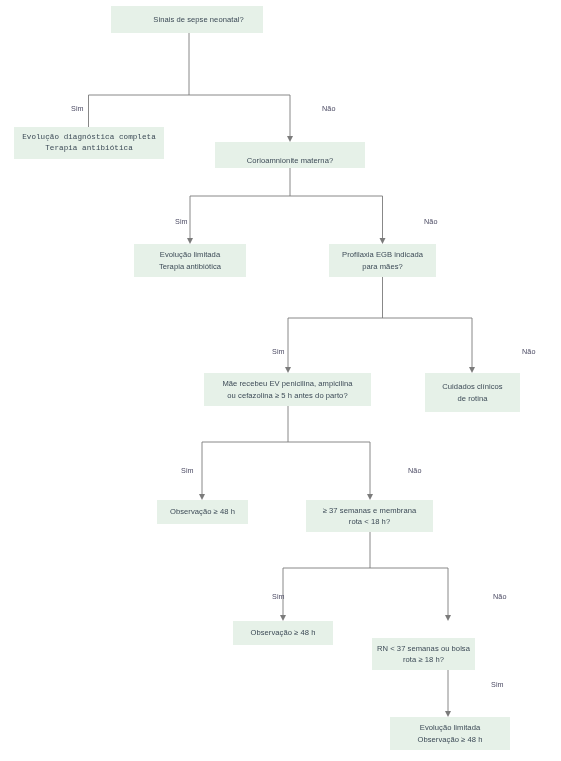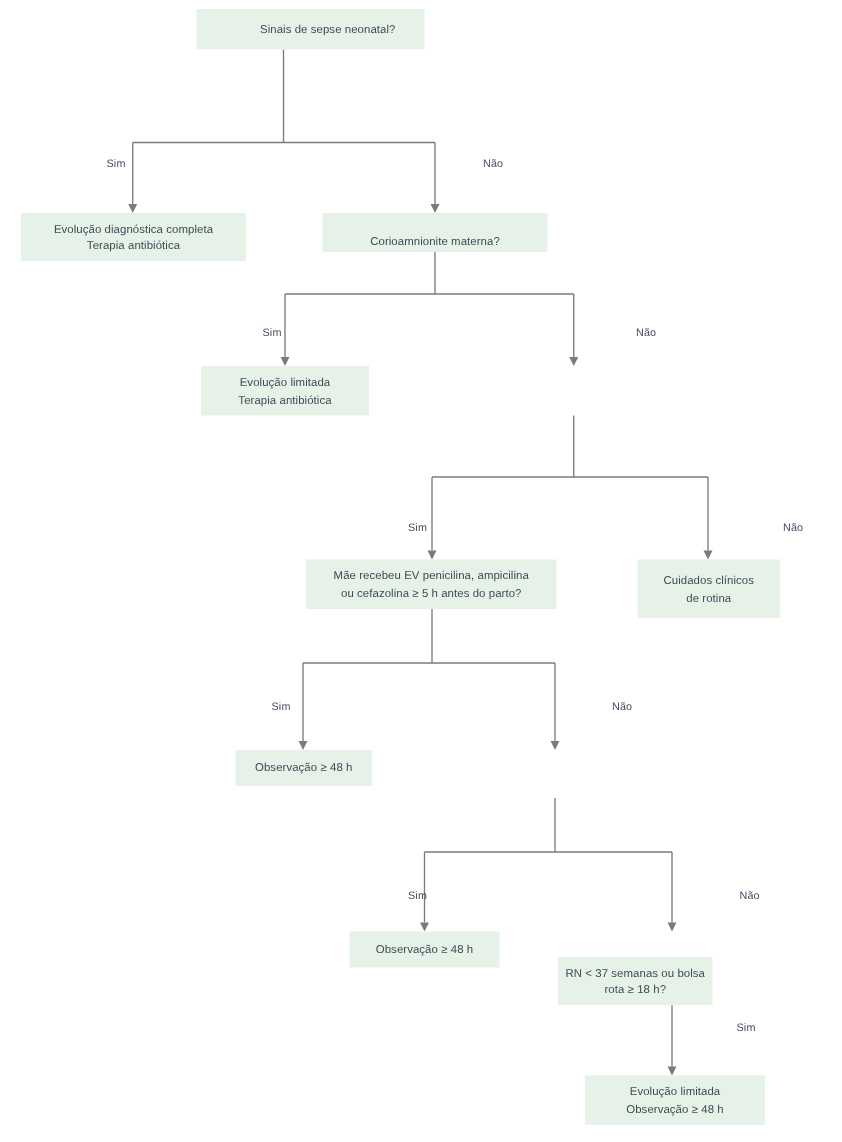--- a/index.html
+++ b/index.html
@@ -97,53 +97,61 @@
     <line x1="283" y1="568" x2="448" y2="568"></line>
     <line x1="283" y1="568" x2="283" y2="615"></line>
     <polygon points="280,615 286,615 283,621"></polygon>
     <line x1="448" y1="568" x2="448" y2="615"></line>
     <polygon points="445,615 451,615 448,621"></polygon>
 
     <line x1="448" y1="653" x2="448" y2="711"></line>
     <polygon points="445,711 451,711 448,717"></polygon>
   </svg>
 
-  <div class="node" style="left:131px; top:6px; width:152px; height:27px;padding-left:27px;">
+  <div class="node" style="left:111px; top:6px; width:152px; height:27px;padding-left:27px;">
     <span>Sinais de sepse neonatal?</span>
   </div>
 
-  <div class="node" style="left:14px; top:142px; width:150px; height:32px;">
+  <div class="node" style="left:14px; top:127px; width:150px; height:32px;font-family:Liberation Mono, monospace;">
     <span>Evolução diagnóstica completa
 Terapia antibiótica</span>
   </div>
 
   <div class="node" style="left:215px; top:142px; width:150px; height:26px;align-items:flex-end;">
     <span>Corioamnionite materna?</span>
   </div>
 
   <div class="node" style="left:134px; top:244px; width:112px; height:33px;">
     <span>Evolução limitada
 Terapia antibiótica</span>
   </div>
 
+  <div class="node" style="left:329px; top:244px; width:107px; height:33px;">
+    <span>Profilaxia EGB indicada
+para mães?</span>
+  </div>
 
   <div class="node" style="left:204px; top:373px; width:167px; height:33px;">
     <span>Mãe recebeu EV penicilina, ampicilina
 ou cefazolina ≥ 5 h antes do parto?</span>
   </div>
 
   <div class="node" style="left:425px; top:373px; width:95px; height:39px;">
     <span>Cuidados clínicos
 de rotina</span>
   </div>
 
   <div class="node" style="left:157px; top:500px; width:91px; height:24px;">
     <span>Observação ≥ 48 h</span>
   </div>
 
+  <div class="node" style="left:306px; top:500px; width:127px; height:32px;">
+    <span>≥ 37 semanas e membrana
+rota &lt; 18 h?</span>
+  </div>
 
   <div class="node" style="left:233px; top:621px; width:100px; height:24px;">
     <span>Observação ≥ 48 h</span>
   </div>
 
   <div class="node" style="left:372px; top:621px; width:103px; height:32px;margin-top:17px;">
     <span>RN &lt; 37 semanas ou bolsa
 rota ≥ 18 h?</span>
   </div>
 

